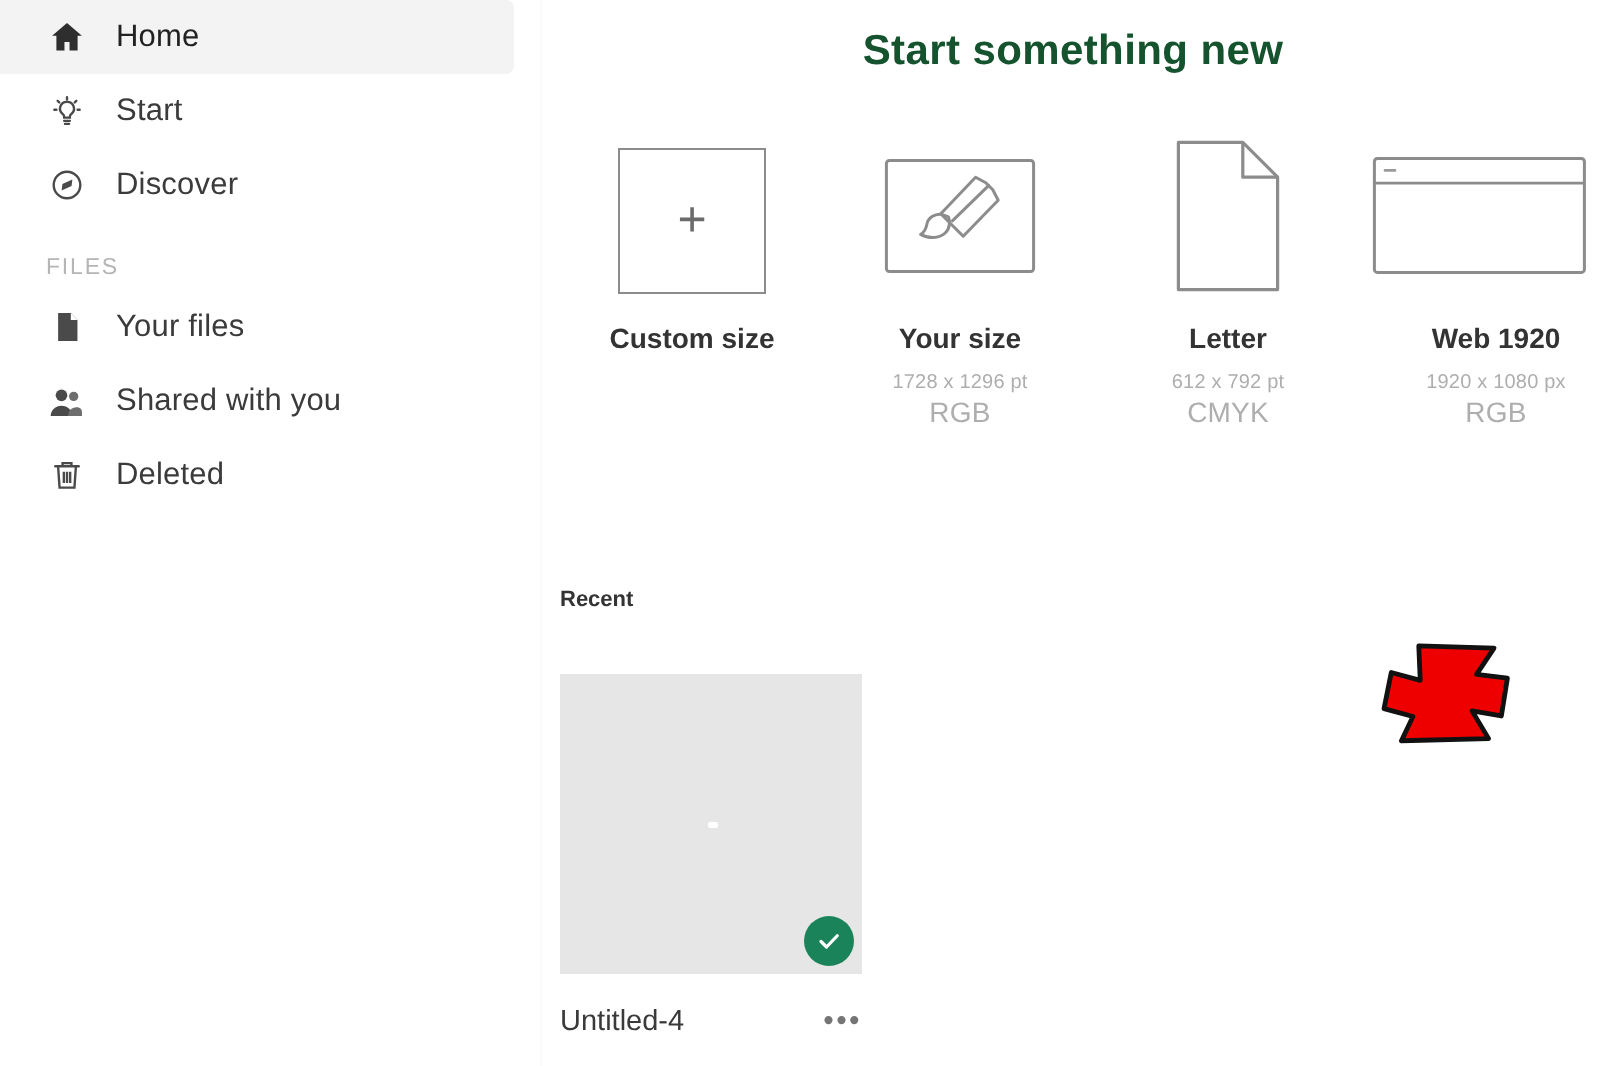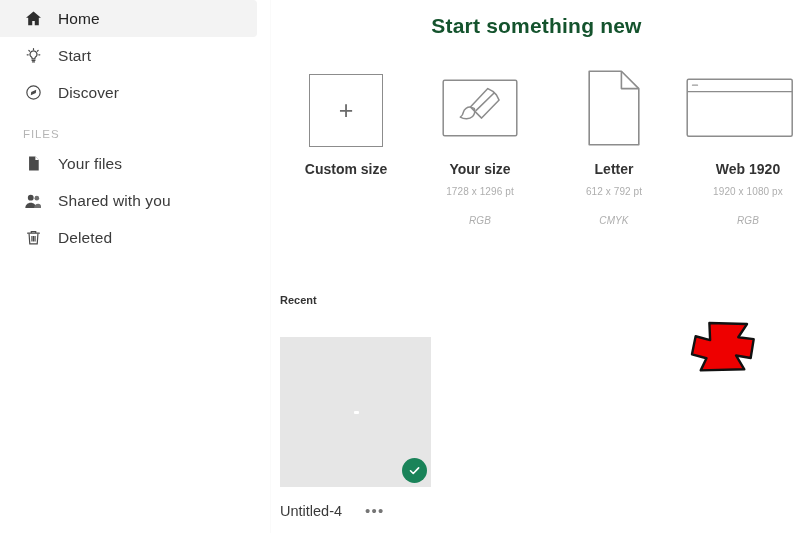--- a/index.html
+++ b/index.html
@@ -116,24 +116,23 @@
     color: #333333;
     margin-top: 9px;
   }
   .preset-dims {
     font-size: 10px;
     color: #aeaeae;
     margin-top: 9px;
     letter-spacing: 0.1px;
   }
   .preset-mode {
-    font-size: 10px;
+    font-size: 14px;
     color: #aeaeae;
-    font-style: italic;
-    margin-top: 18px;
+    margin-top: 1px;
     letter-spacing: 0.1px;
   }
 
   
   .art-square {
     width: 74px;
     height: 73px;
     border: 1.4px solid #8c8c8c;
     box-sizing: border-box;
     display: flex;
@@ -192,20 +191,21 @@
     border-radius: 50%;
     background: #1a8359;
     display: flex;
     align-items: center;
     justify-content: center;
   }
   .file-row {
     display: flex;
     align-items: center;
     margin-top: 16px;
+    justify-content: space-between;
   }
   .file-name {
     font-size: 14.5px;
     color: #3a3a3a;
   }
   .file-more {
     margin-left: 23px;
     font-size: 15px;
     color: #757575;
     letter-spacing: 1.2px;

